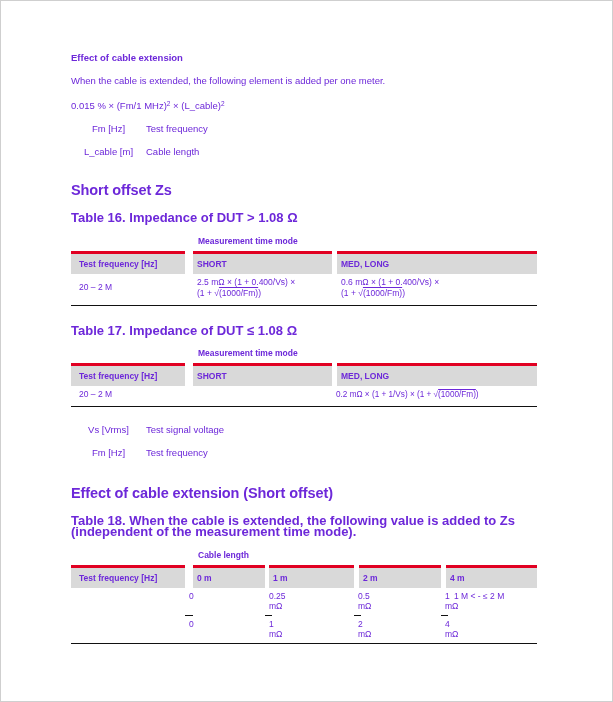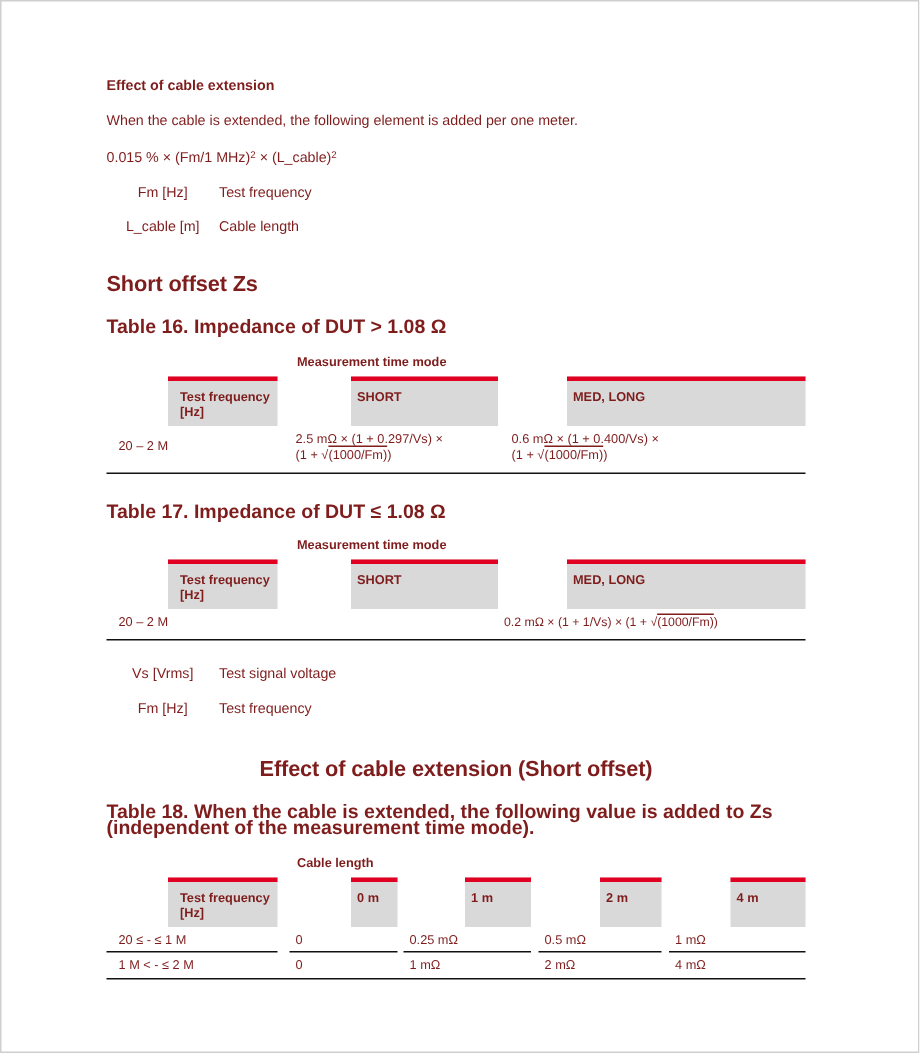--- a/index.html
+++ b/index.html
@@ -4,21 +4,21 @@
 <style>
   * { box-sizing: border-box; margin: 0; padding: 0; }
   html, body { background: #ffffff; }
   .page {
     position: relative;
     width: 613px;
     height: 702px;
     background: #ffffff;
     border: 1px solid #cfcfcf;
     font-family: "Liberation Sans", sans-serif;
-    color: #7f1d1d;
+    color: #6d28d9;
     overflow: hidden;
   }
   .content {
     position: absolute;
     left: 70px;
     top: 51px;
     width: 466px;
   }
   .intro-heading {
     font-size: 9.5px;
@@ -44,21 +44,21 @@
     margin-bottom: 12px;
   }
   .def-term { width: 75px; flex: 0 0 75px; text-align: center; }
   .big-heading {
     font-size: 14.5px;
     font-weight: bold;
     letter-spacing: -0.1px;
     line-height: 17px;
     margin: 25px 0 13px 0;
   }
-  .big-heading.second { margin-top: 27px; text-align: center; }
+  .big-heading.second { margin-top: 27px; }
   .caption {
     font-size: 13px;
     font-weight: bold;
     line-height: 11.5px;
     margin-bottom: 12px;
   }
   .group-label {
     font-size: 8.5px;
     font-weight: bold;
     line-height: 10px;
@@ -72,21 +72,20 @@
   .t16 { margin-bottom: 19px; }
   .t17 { margin-bottom: 17px; }
   .t18 { grid-template-columns: 114px 8px 72px 4px 85px 5px 82px 5px 91px; }
   .hc {
     border-top: 3px solid #e10022;
     background: #d9d9d9;
     font-size: 8.5px;
     font-weight: bold;
     line-height: 10px;
     padding: 5px 3px 5px 4px;
-    margin-left: 41px;
   }
   .hc.first { padding-left: 8px; }
   .dc {
     font-size: 8.5px;
     line-height: 11.5px;
     padding: 3px 3px 5px 4px;
   }
   .dc.first { padding-left: 8px; }
   .vcenter { display: flex; align-items: center; }
   .nowrap { white-space: nowrap; font-size: 8.2px; }
@@ -121,21 +120,21 @@
     <div class="tbl t16">
       <div class="hc first">Test frequency [Hz]</div>
       <div class="sp"></div>
       <div class="hc">SHORT</div>
       <div class="sp"></div>
       <div class="hc">MED, LONG</div>
 
       <div class="dc first vcenter">20 – 2 M</div>
       <div class="sp"></div>
       <div class="dc">
-        <div><span>2.5 mΩ × (1 + 0.297/Vs) ×</span></div>
+        <div><span>2.5 mΩ × (1 + 0.400/Vs) ×</span></div>
         <div><span>(1 + √</span><span class="rad">(1000/Fm)</span><span>)</span></div>
       </div>
       <div class="sp"></div>
       <div class="dc">
         <div><span>0.6 mΩ × (1 + 0.400/Vs) ×</span></div>
         <div><span>(1 + √</span><span class="rad">(1000/Fm)</span><span>)</span></div>
       </div>
     </div>
 
     <div class="caption">Table 17. Impedance of DUT ≤ 1.08 Ω</div>
@@ -169,21 +168,20 @@
       <div class="hc first">Test frequency [Hz]</div>
       <div class="sp"></div>
       <div class="hc">0 m</div>
       <div class="sp"></div>
       <div class="hc">1 m</div>
       <div class="sp"></div>
       <div class="hc">2 m</div>
       <div class="sp"></div>
       <div class="hc">4 m</div>
 
-      <div class="dc first rule-b">20 ≤ - ≤ 1 M</div>
       <div class="sp"></div>
       <div class="dc rule-b">0</div>
       <div class="sp"></div>
       <div class="dc rule-b">0.25 mΩ</div>
       <div class="sp"></div>
       <div class="dc rule-b">0.5 mΩ</div>
       <div class="sp"></div>
       <div class="dc rule-b">1 mΩ</div>
 
       <div class="dc first">1 M &lt; - ≤ 2 M</div>

